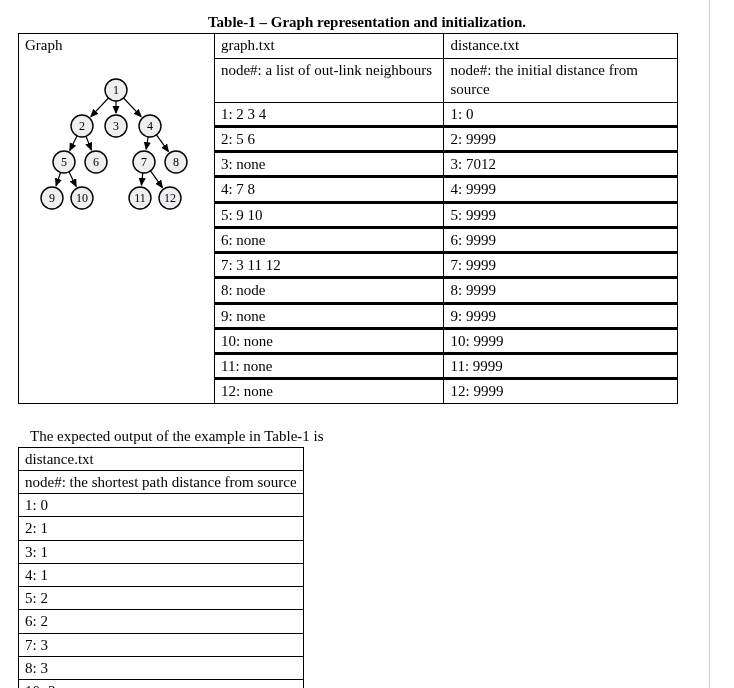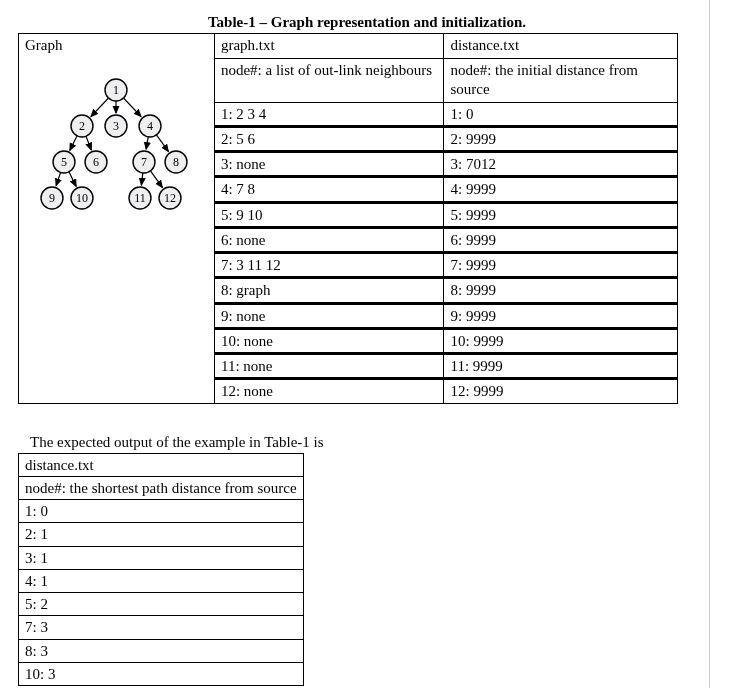--- a/index.html
+++ b/index.html
@@ -22,21 +22,21 @@
       background: #ccc;
     }
     .title-row {
       text-align: center;
       font-weight: bold;
       margin-bottom: 2px;
     }
     table.t1 {
       border-collapse: collapse;
       width: 660px;
-      margin: 0 0 30px 0;
+      margin: 0 0 24px 0;
     }
     table.t1 td {
       border: 1px solid #000;
       vertical-align: top;
       padding: 0;
       font-size: 15px;
     }
     .hdr-cell {
       padding: 2px 6px;
       line-height: 1.3;
@@ -161,21 +161,21 @@
   <tr>
     <td class="col-mid">
       <div class="inner-rows" id="graphRows">
             <div class="r">1: 2 3 4</div>
             <div class="r">2: 5 6</div>
             <div class="r">3: none</div>
             <div class="r">4: 7 8</div>
             <div class="r">5: 9 10</div>
             <div class="r">6: none</div>
             <div class="r">7: 3 11 12</div>
-            <div class="r">8: graph</div>
+            <div class="r">8: node</div>
             <div class="r">9: none</div>
             <div class="r">10: none</div>
             <div class="r">11: none</div>
             <div class="r">12: none</div>
           </div>
     </td>
     <td class="col-right">
       <div class="inner-rows" id="distRows">
             <div class="r">1: 0</div>
             <div class="r">2: 9999</div>
@@ -216,20 +216,23 @@
       <tr>
         <td>3: 1</td>
       </tr>
       <tr>
         <td>4: 1</td>
       </tr>
       <tr>
         <td>5: 2</td>
       </tr>
       <tr>
+        <td>6: 2</td>
+      </tr>
+      <tr>
         <td>7: 3</td>
       </tr>
       <tr>
         <td>8: 3</td>
       </tr>
       <tr>
         <td>10: 3</td>
       </tr>
     </tbody>
 </table>

